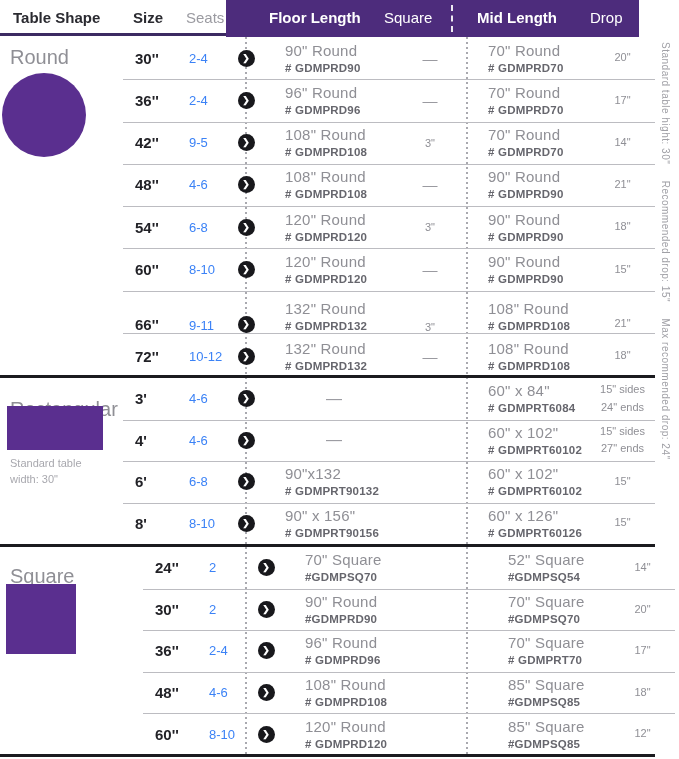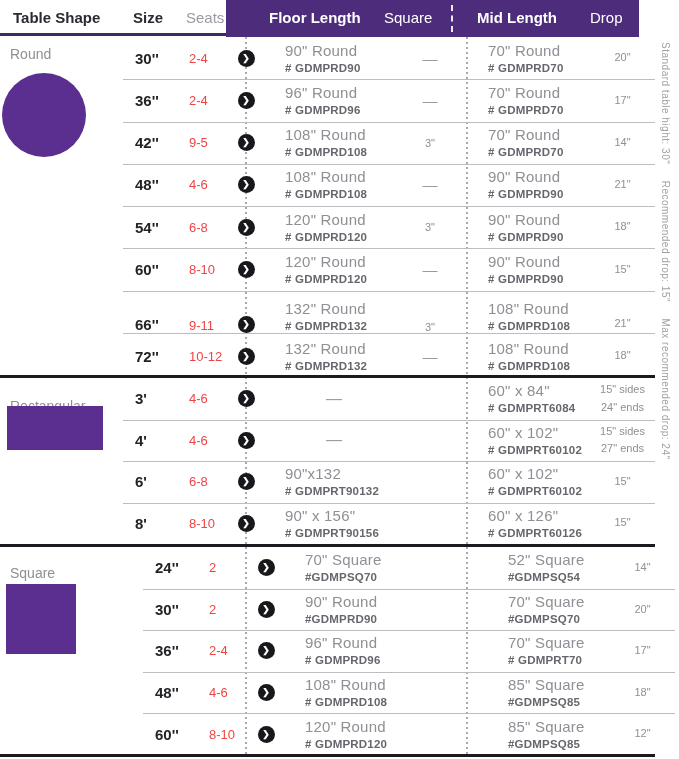--- a/index.html
+++ b/index.html
@@ -21,37 +21,37 @@
 
   
   .divider{position:absolute;left:0;width:655px;height:3px;background:#1b1b1f}
 
   
   .section{position:absolute;left:0;width:655px}
   .row{position:relative;display:flex;align-items:center}
   .sep{position:absolute;left:123px;right:0;bottom:-1px;height:1px;background:#bcbcc1}
   .c-size{margin-left:120px;width:62px;padding-left:15px;box-sizing:border-box;
           font-size:15px;font-weight:bold;color:#222227;white-space:nowrap}
-  .c-seats{width:46px;padding-left:7px;box-sizing:border-box;font-size:13px;color:#ef4444;white-space:nowrap}
+  .c-seats{width:46px;padding-left:7px;box-sizing:border-box;font-size:13px;color:#3b82f6;white-space:nowrap}
   .c-arrow{width:36px;display:flex;justify-content:center}
   .arrow{width:17px;height:17px;border-radius:50%;background:#18181c;color:#fff;
          display:flex;align-items:center;justify-content:center;font-size:9px;font-weight:bold;line-height:1}
   .c-floor{width:140px;padding-left:21px;box-sizing:border-box}
   .c-floor.dash{padding-left:0;text-align:center}
   .c-puddle{width:52px;text-align:center;font-size:11px;color:#8f8f95}
   .c-puddle.em{font-size:15px;color:#9a9aa0}
   .c-gap{width:12px}
   .c-mid{width:122px;padding-left:20px;box-sizing:border-box}
   .c-drop{width:65px;text-align:center;font-size:11px;color:#8f8f95;white-space:pre-line;line-height:1.6}
   .name{font-size:15px;color:#8f8f95;letter-spacing:.2px;line-height:17px;white-space:nowrap}
   .code{font-size:11.5px;font-weight:bold;color:#66666d;letter-spacing:.2px;line-height:14px;margin-top:2px;white-space:nowrap}
   .dash-text{font-size:16px;color:#9a9aa0}
 
   
-  .sec-label{position:absolute;left:10px;font-size:14px;color:#8f8f95;white-space:nowrap}
+  .sec-label{position:absolute;left:10px;font-size:20px;color:#8f8f95;white-space:nowrap}
   .shape{position:absolute;background:var(--shape-purple,#5a2f8f)}
   .shape.circle{border-radius:50%}
   .caption{position:absolute;left:10px;font-size:11px;color:#a8a8ae;line-height:16px;white-space:pre-line}
 
   
   .side-text{position:absolute;left:660px;top:42px;height:705px;writing-mode:vertical-rl;
              font-size:10px;color:#a0a0a6;letter-spacing:.5px;white-space:nowrap}
 </style>
 </head>
 <body>
@@ -401,15 +401,17 @@
           <div class="c-drop">12"</div>
         </div>
       </div>
     </div>
 
   <div class="side-text" id="sideText"><span>Standard table hight: 30"</span>&nbsp;&nbsp;&nbsp;&nbsp;&nbsp;<span>Recommended drop: 15"</span>&nbsp;&nbsp;&nbsp;&nbsp;&nbsp;<span>Max recommended drop: 24"</span></div>
 <div class="sec-label" style="top: 46px;">Round</div>
     <div class="shape circle" style="left: 2px; top: 73px; width: 84px; height: 84px;"></div>
     <div class="sec-label" style="top: 398px;">Rectangular</div>
     <div class="shape rect" style="left: 7px; top: 406px; width: 96px; height: 44px;"></div>
+    <div class="caption" style="top: 455px;">Standard table
+width: 30"</div>
     <div class="sec-label" style="top: 565px;">Square</div>
     <div class="shape square" style="left: 6px; top: 584px; width: 70px; height: 70px;"></div>
   </div>
 
 </body></html>

